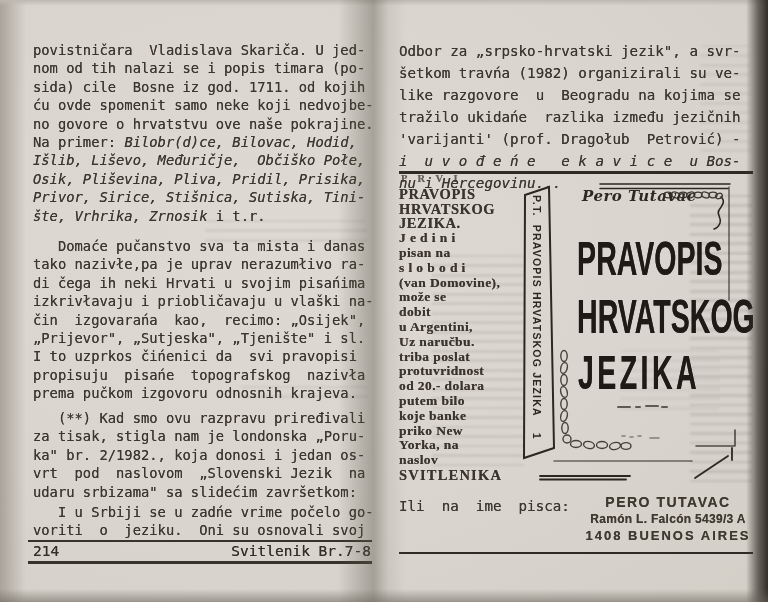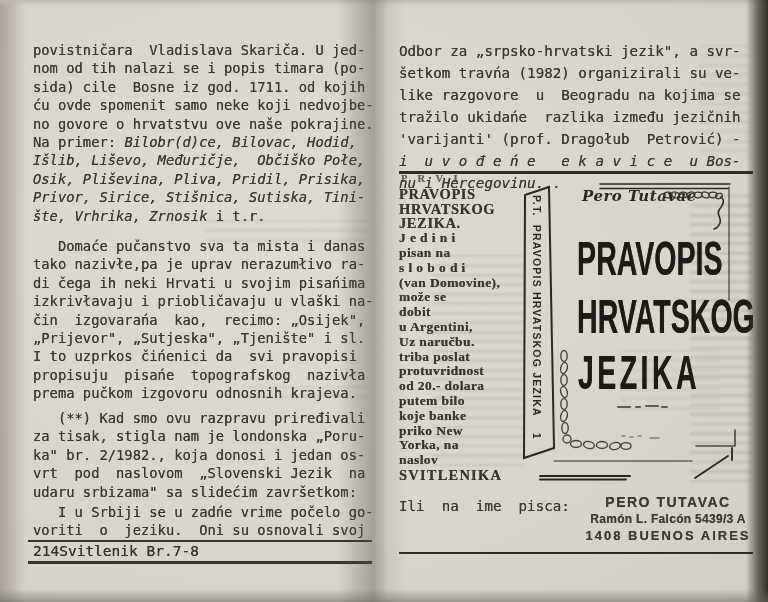--- a/index.html
+++ b/index.html
@@ -23,21 +23,21 @@
   
   .tw{position:absolute;left:33px;white-space:pre;
       font-family:"DejaVu Sans Mono",monospace;font-size:13.8px;line-height:18.4px;
       color:#3b372e;text-shadow:0 0 .5px rgba(52,46,38,.8);}
   .it{font-style:italic;}
   #p1{top:41px}#p2{top:237px}#p3{top:409px}#p4{top:503px}
   .lrule{position:absolute;left:28px;width:344px;background:#37332b;}
   #lrule1{top:540px;height:2px}
   #lrule2{top:561px;height:2.5px}
   #lfooter{position:absolute;left:33px;top:543px;width:338px;display:flex;
-           justify-content:flex-start;font-family:"DejaVu Sans Mono",monospace;
+           justify-content:space-between;font-family:"DejaVu Sans Mono",monospace;
            font-size:14.5px;color:#332f27;text-shadow:0 0 .6px rgba(45,40,33,.85);}
   
   #rp1{left:399px;top:40px;font-size:14.2px;line-height:22px;}
   .rrule{position:absolute;left:399px;width:354px;background:#2f2b24;}
   #rrule1{top:171px;height:2.5px}
   #rrule2{top:552px;height:2px}
   .ad-col{position:absolute;left:399px;top:172px;width:140px;}
   .ad-line{display:block;height:14.8px;white-space:nowrap;
            font-family:"Liberation Serif",serif;font-weight:700;
            font-size:13.5px;line-height:14.8px;letter-spacing:.4px;color:#3a352c;

